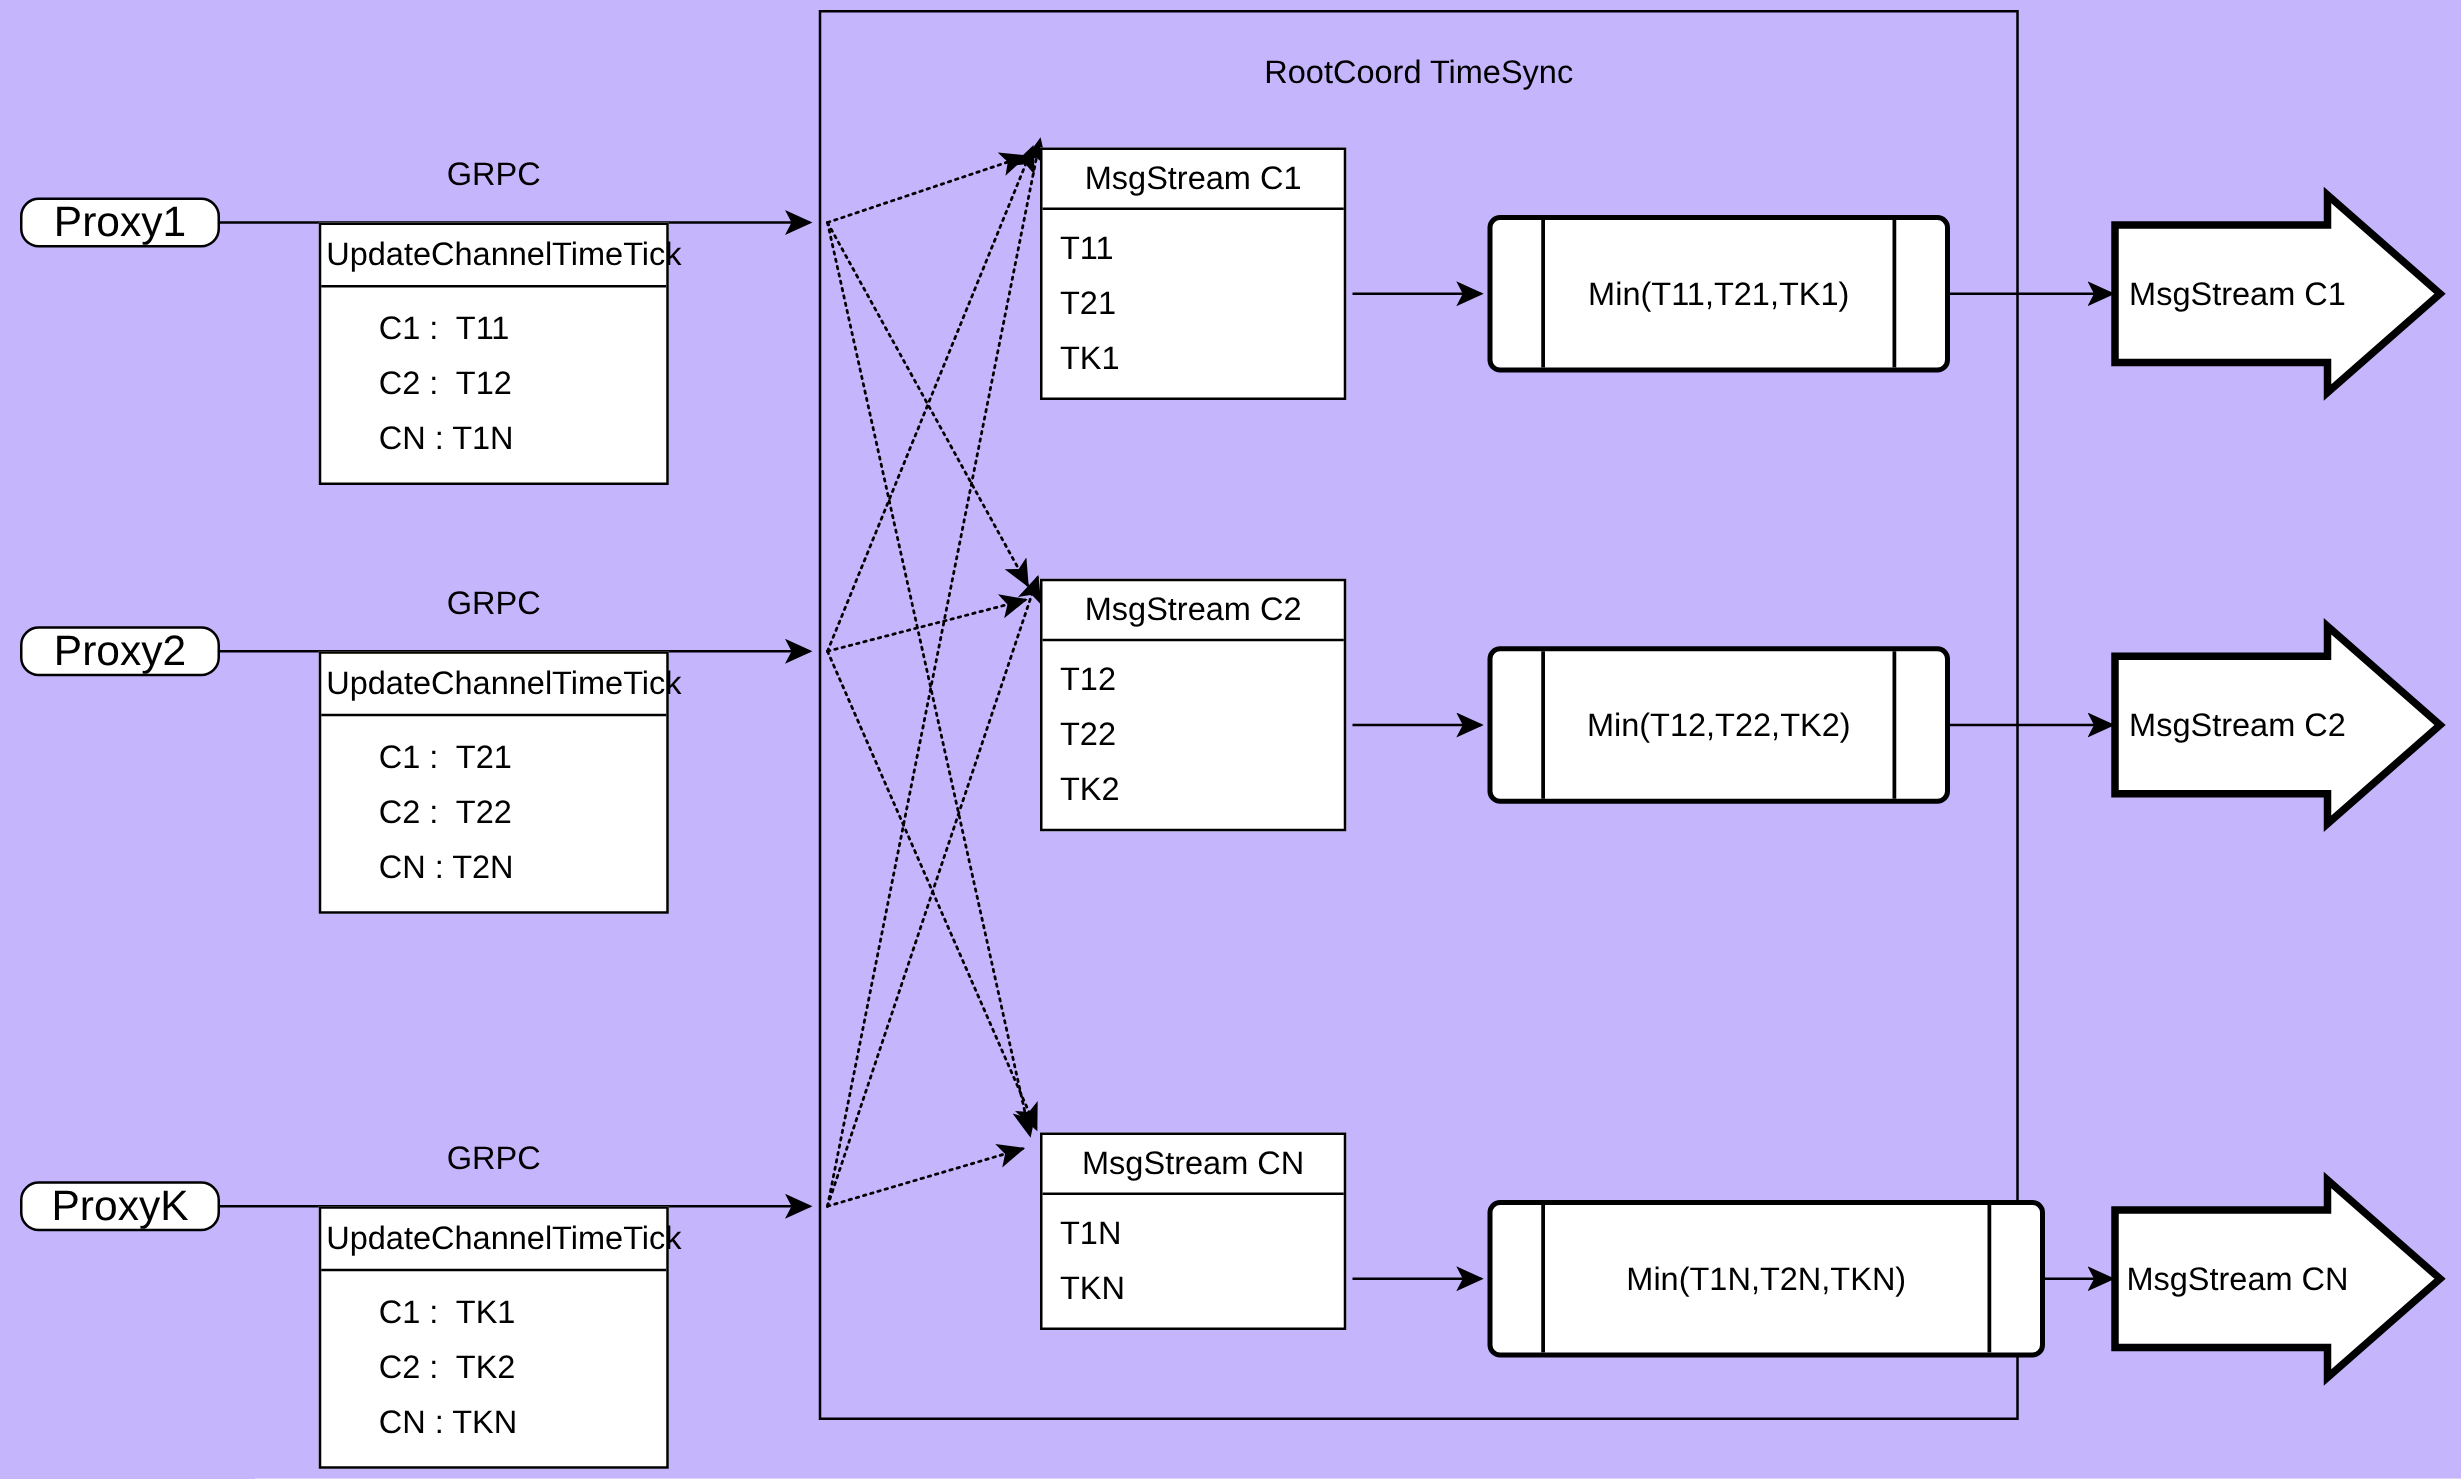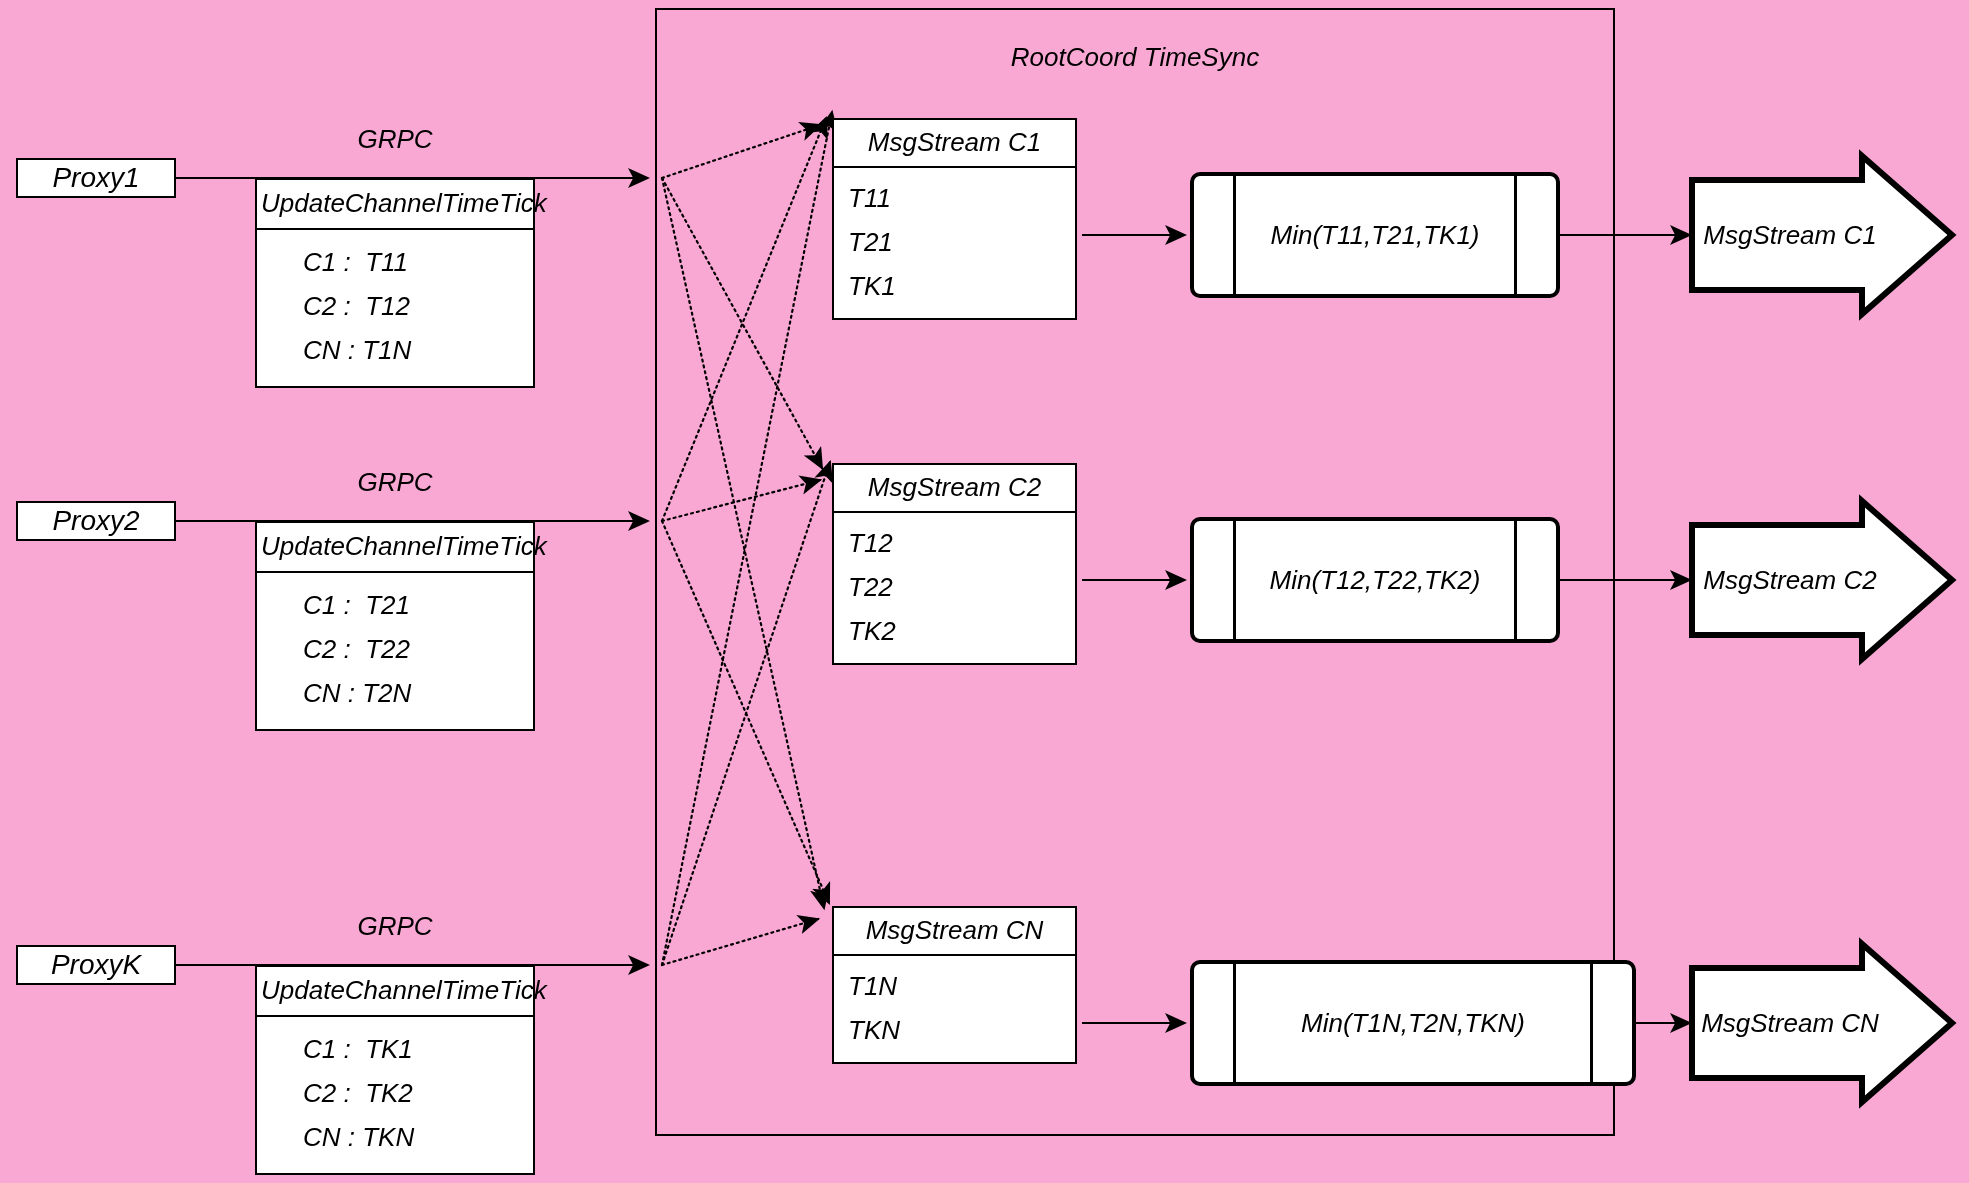--- a/index.html
+++ b/index.html
@@ -5,23 +5,22 @@
   html,body{margin:0;padding:0;background:#ffffff;}
   body{
     font-family:"Liberation Sans","DejaVu Sans",sans-serif;
     color:#000000;
     -webkit-font-smoothing:antialiased;
   }
   #canvas{
     position:relative;
     width:1969px;
     height:1183px;
-    background:#f9a8d4;
+    background:#c4b5fd;
     overflow:hidden;
-    font-style:italic;
   }
   svg.layer{
     position:absolute;
     left:0; top:0;
     width:1969px;
     height:1183px;
     pointer-events:none;
   }
   .abs{position:absolute;}
 
@@ -34,21 +33,22 @@
     align-items:center;
     justify-content:center;
     font-size:26px;
     line-height:1;
   }
 
   
   .proxy-box{
     width:160px;
     height:40px;
-    font-size:28px;
+    font-size:34px;
+    border-radius:15px;
   }
 
   
   .tick-box{
     border:2px solid #000;
     background:#fff;
     box-sizing:border-box;
     width:280px;
   }
   .tick-box .hdr{

